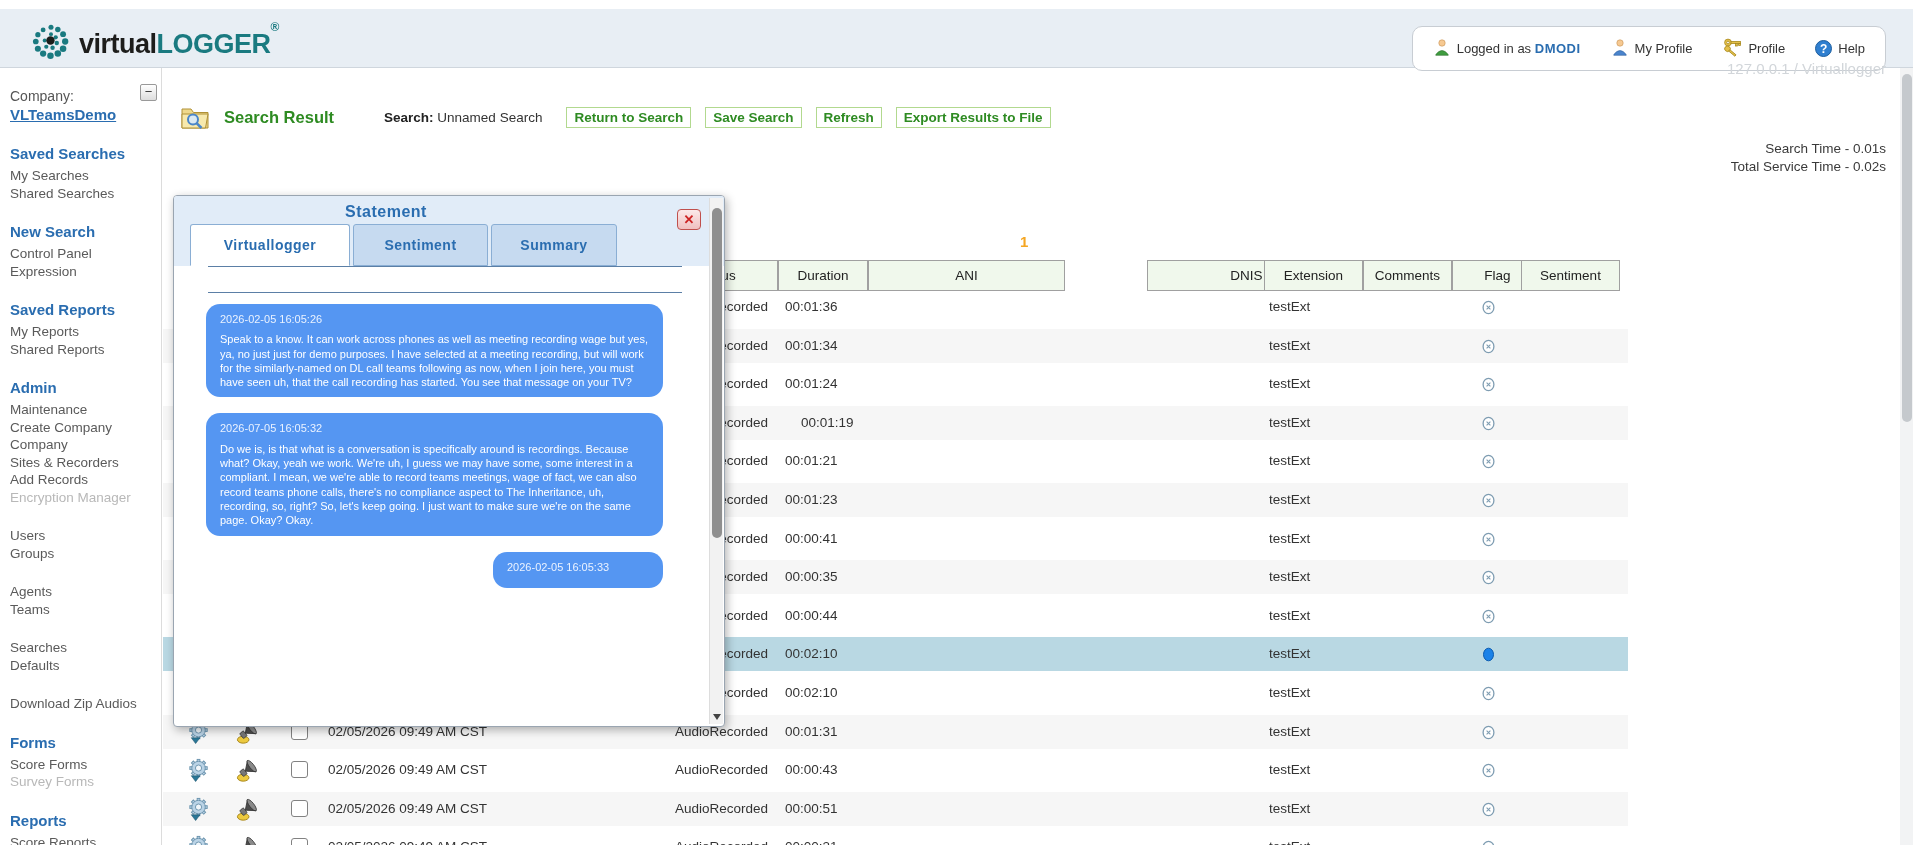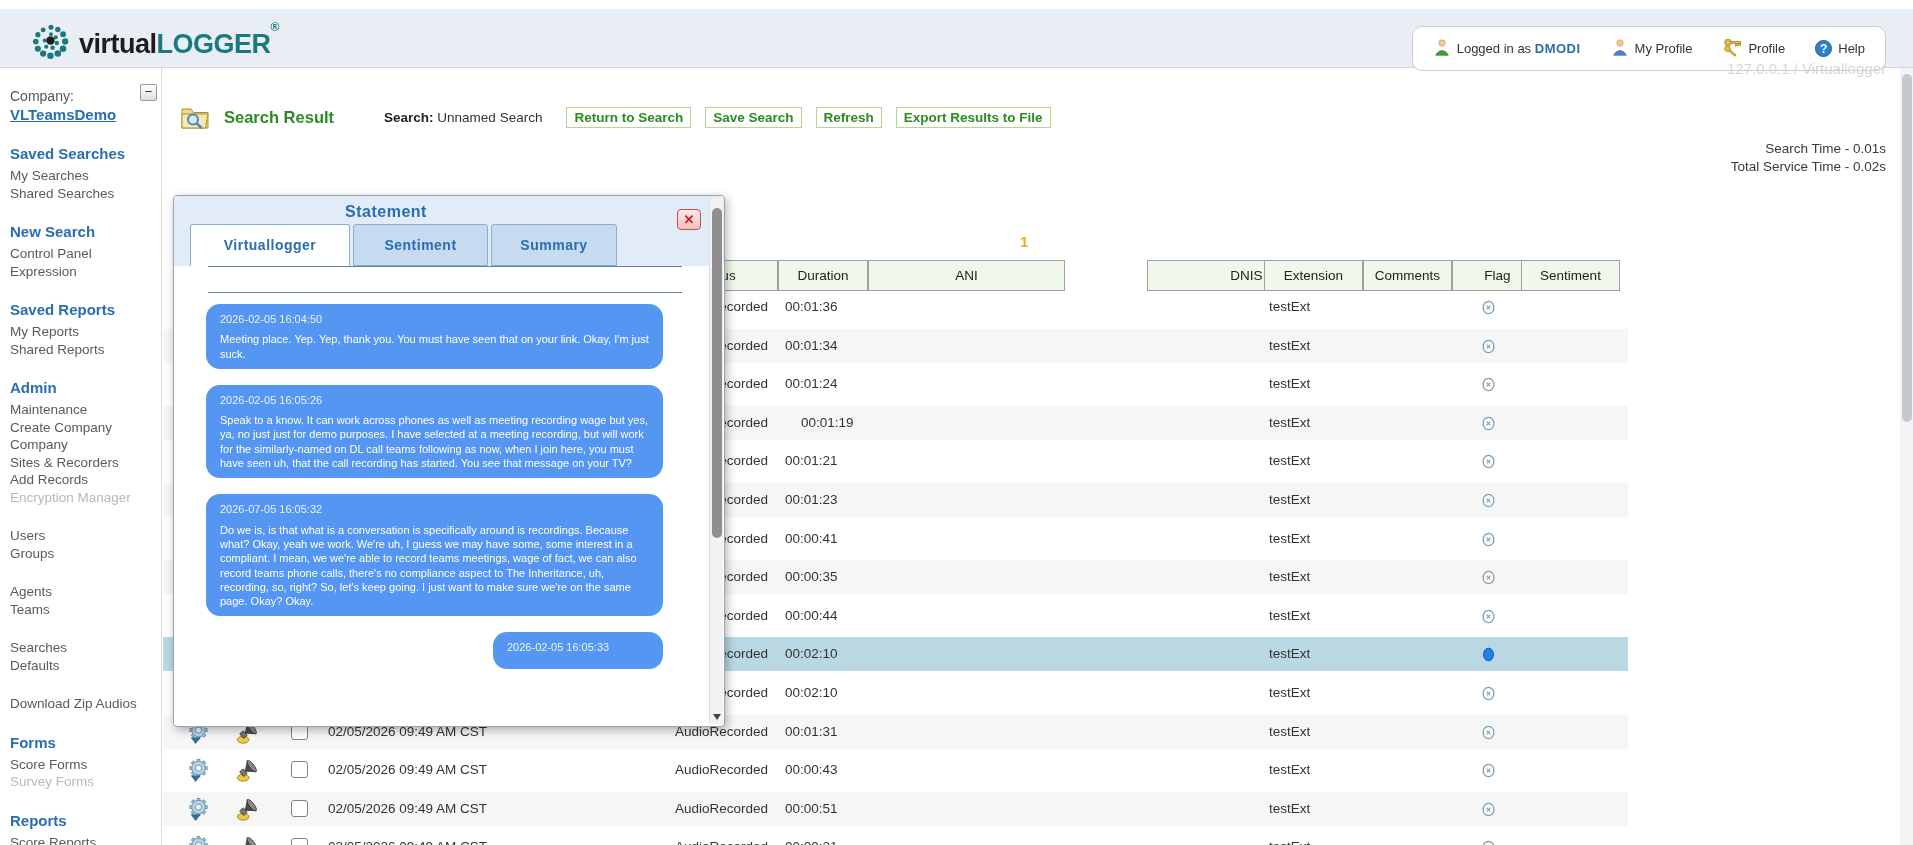--- a/index.html
+++ b/index.html
@@ -855,24 +855,20 @@
     <div class="modal-band"></div>
     <div class="modal-title">Statement</div>
     <div class="close-btn">✕</div>
     <div class="tab active" style="left:16px;width:160px;">Virtuallogger</div>
     <div class="tab" style="left:179px;width:135px;">Sentiment</div>
     <div class="tab" style="left:317px;width:126px;">Summary</div>
     <div class="m-line" style="top:70px;"></div>
     <div class="m-line" style="top:96px;"></div>
     <div class="chat">
         <div class="msg">
-          <div class="t">2026-02-05 16:04:50</div>
-          <div>Meeting place. Yep. Yep, thank you. You must have seen that on your link. Okay, I'm just suck.</div>
-        </div>
-        <div class="msg">
           <div class="t">2026-02-05 16:05:26</div>
           <div>Speak to a know. It can work across phones as well as meeting recording wage but yes, ya, no just just for demo purposes. I have selected at a meeting recording, but will work for the similarly-named on DL call teams following as now, when I join here, you must have seen uh, that the call recording has started. You see that message on your TV?</div>
         </div>
         <div class="msg">
           <div class="t">2026-07-05 16:05:32</div>
           <div>Do we is, is that what is a conversation is specifically around is recordings. Because what? Okay, yeah we work. We're uh, I guess we may have some, some interest in a compliant. I mean, we we're able to record teams meetings, wage of fact, we can also record teams phone calls, there's no compliance aspect to The Inheritance, uh, recording, so, right? So, let's keep going. I just want to make sure we're on the same page. Okay? Okay.</div>
         </div>
         <div class="msg right">
           <div class="t">2026-02-05 16:05:33</div>
         </div>

